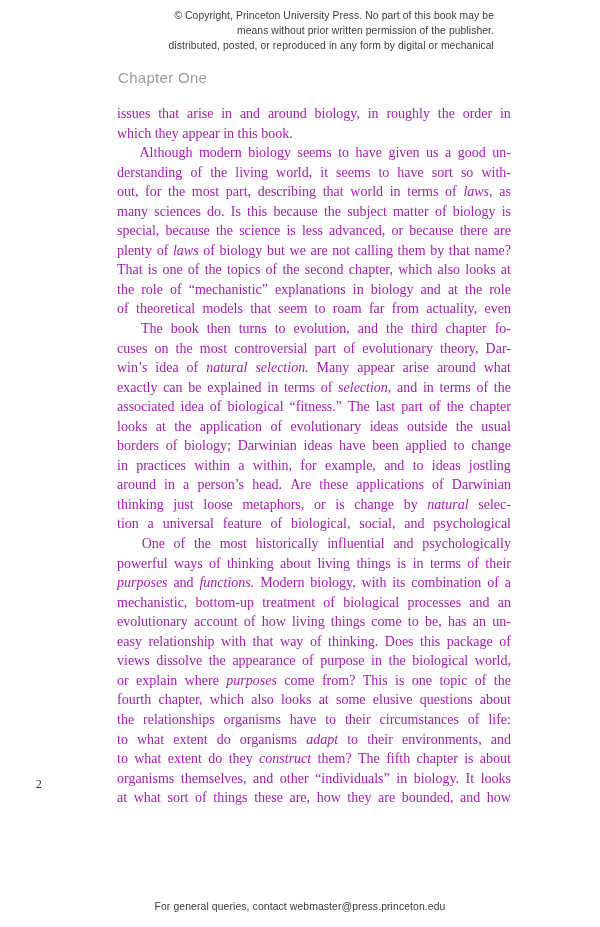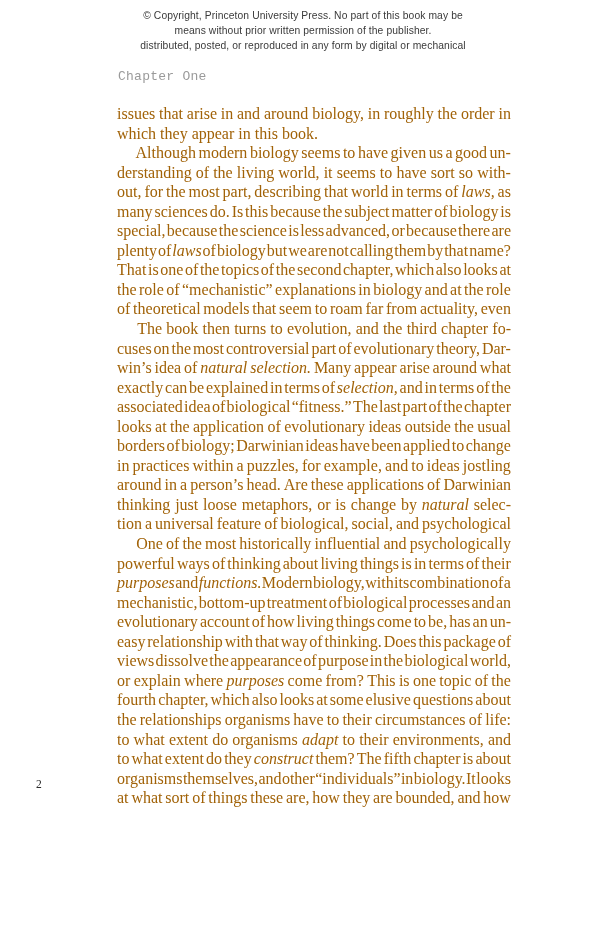--- a/index.html
+++ b/index.html
@@ -15,52 +15,52 @@
     overflow: hidden;
     font-family: "Liberation Serif", serif;
   }
 
   
   .copyright {
     position: absolute;
     left: 112px;
     top: 8px;
     width: 382px;
-    text-align: center;
+    text-align: right;
     font-family: "Liberation Sans", sans-serif;
     font-size: 10.3px;
     line-height: 15.2px;
     color: #3a3a3a;
     letter-spacing: 0.01em;
   }
   .copyright span { display: block; }
 
   
   .running-head {
     position: absolute;
     left: 118px;
     top: 69px;
-    font-family: Liberation Mono, monospace;
-    font-size: 13px;
+    font-family: Liberation Sans, sans-serif;
+    font-size: 15px;
     color: #9a9a9a;
     letter-spacing: 0.02em;
   }
 
   
   .body-col {
     position: absolute;
     left: 117px;
     top: 104px;
     width: 394px;
   }
   .para {
     margin: 0;
-    font-size: 16px;
+    font-size: 14px;
     line-height: 19.55px;
-    color: #a16207;
+    color: #a21caf;
     text-align: justify;
     text-align-last: left;
     font-family: "Liberation Serif", serif;
   }
   .para .ln {
     display: block;
     white-space: nowrap;
   }
   
   .para .ln.j {
@@ -344,21 +344,21 @@
           <span class="w">been</span>
           <span class="w">applied</span>
           <span class="w">to</span>
           <span class="w">change</span>
         </span>
         <span class="ln j">
           <span class="w">in</span>
           <span class="w">practices</span>
           <span class="w">within</span>
           <span class="w">a</span>
-          <span class="w">puzzles,</span>
+          <span class="w">within,</span>
           <span class="w">for</span>
           <span class="w">example,</span>
           <span class="w">and</span>
           <span class="w">to</span>
           <span class="w">ideas</span>
           <span class="w">jostling</span>
         </span>
         <span class="ln j">
           <span class="w">around</span>
           <span class="w">in</span>
@@ -569,14 +569,15 @@
           <span class="w">are</span>
           <span class="w">bounded,</span>
           <span class="w">and</span>
           <span class="w">how</span>
         </span>
       </p>
     </div>
 
   <div class="folio">2</div>
 
+  <div class="footer">For general queries, contact webmaster@press.princeton.edu</div>
 
 </div>
 
 </body></html>

